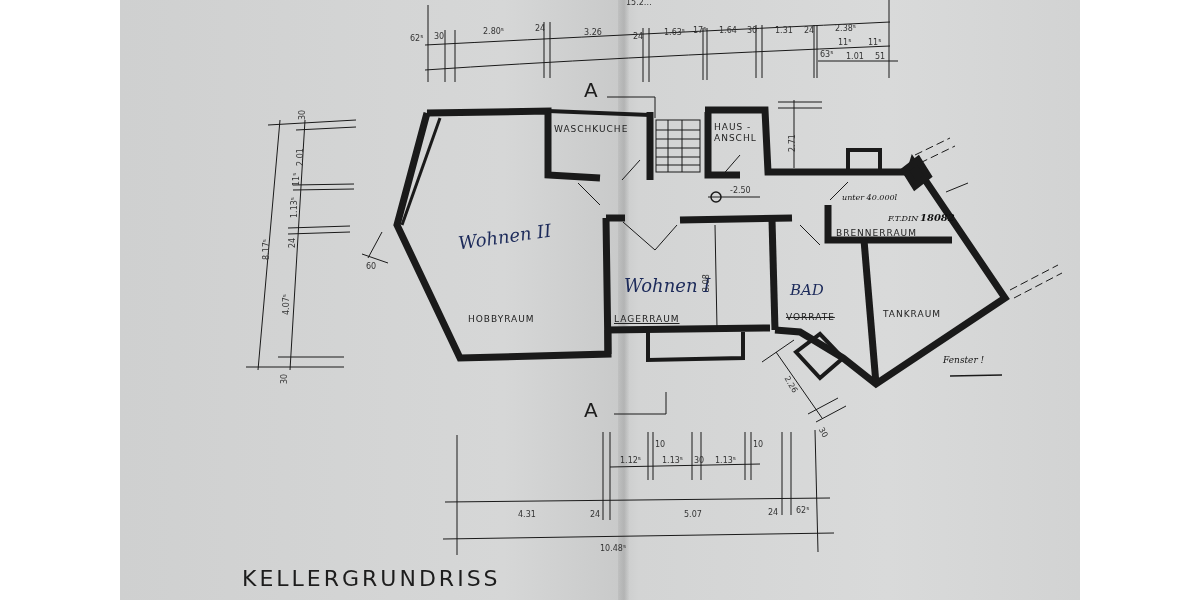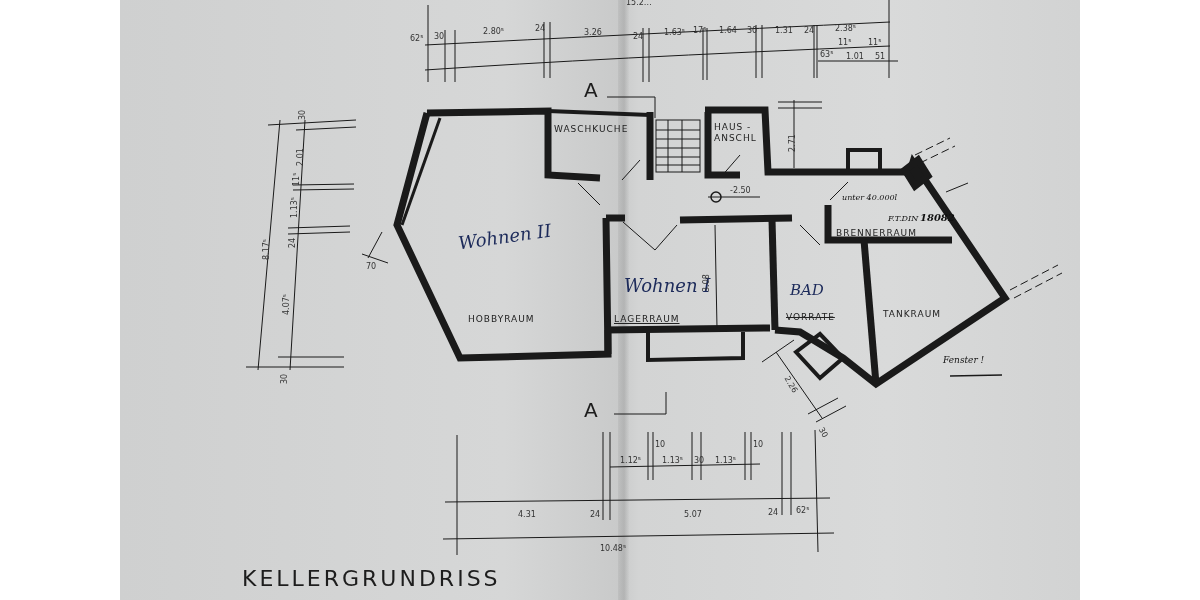--- a/index.html
+++ b/index.html
@@ -214,21 +214,21 @@
 <div class="dim" style="left:875px; top:52px;">51</div>
 
 <div class="dim rot90" style="left:298px; top:120px;">30</div>
 <div class="dim rot90" style="left:296px; top:166px;">2.01</div>
 <div class="dim rot90" style="left:292px; top:186px;">11⁵</div>
 <div class="dim rot90" style="left:290px; top:218px;">1.13⁵</div>
 <div class="dim rot90" style="left:288px; top:248px;">24</div>
 <div class="dim rot90" style="left:262px; top:260px;">8.17⁵</div>
 <div class="dim rot90" style="left:282px; top:315px;">4.07⁵</div>
 <div class="dim rot90" style="left:280px; top:384px;">30</div>
-<div class="dim" style="left:366px; top:262px;">70</div>
+<div class="dim" style="left:366px; top:262px;">60</div>
 
 <div class="dim" style="left:620px; top:456px;">1.12⁵</div>
 <div class="dim" style="left:655px; top:440px;">10</div>
 <div class="dim" style="left:662px; top:456px;">1.13⁵</div>
 <div class="dim" style="left:694px; top:456px;">30</div>
 <div class="dim" style="left:715px; top:456px;">1.13⁵</div>
 <div class="dim" style="left:753px; top:440px;">10</div>
 <div class="dim" style="left:518px; top:510px;">4.31</div>
 <div class="dim" style="left:590px; top:510px;">24</div>
 <div class="dim" style="left:684px; top:510px;">5.07</div>

